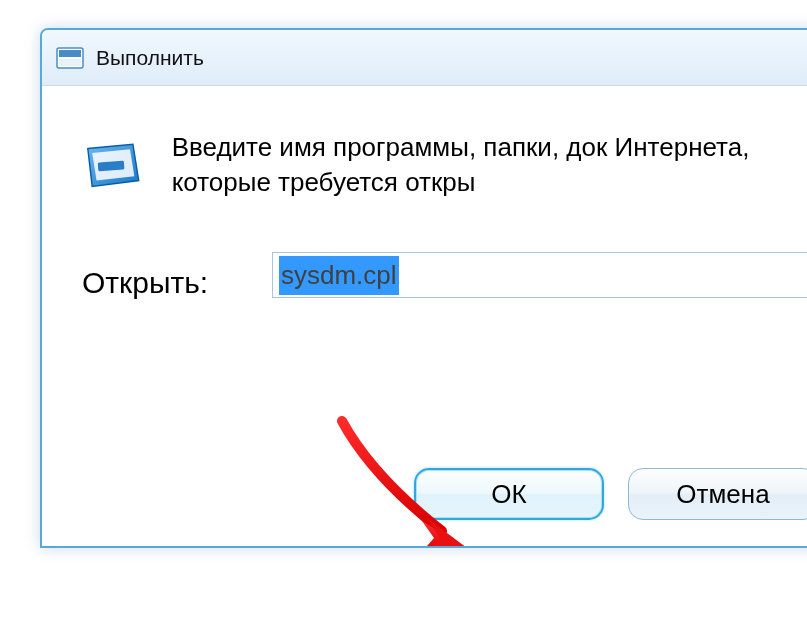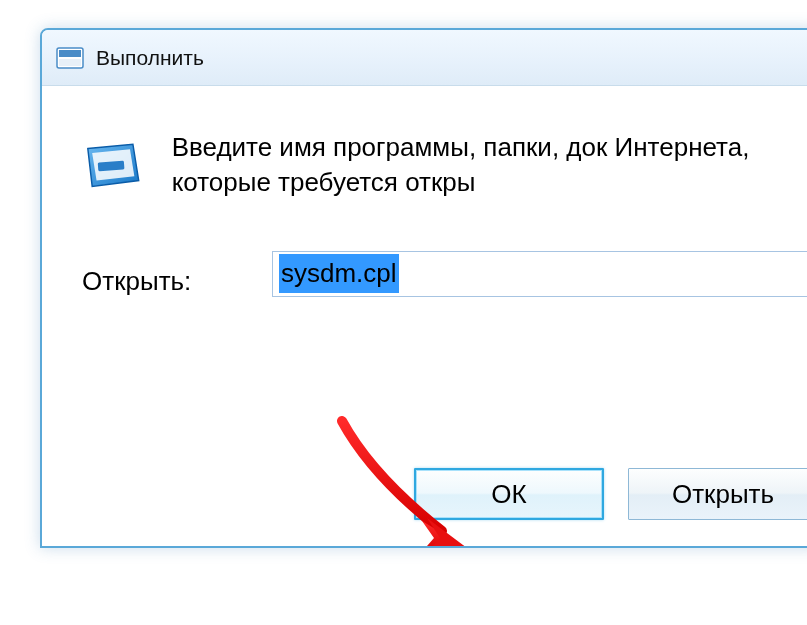--- a/index.html
+++ b/index.html
@@ -64,38 +64,38 @@
       padding-top: 4px;
     }
     .input-row {
       display: flex;
       align-items: center;
       margin-top: 50px;
       padding-left: 40px;
       gap: 40px;
     }
     .open-label {
-      font-size: 26px;
+      font-size: 30px;
       color: #000;
       min-width: 150px;
       margin-top: 16px;
     }
     .combo-wrap {
       flex: 1;
       height: 46px;
       border: 1px solid #a7c4e2;
       background: #fff;
       display: flex;
       align-items: center;
       padding: 0 6px;
     }
     .combo-text {
       font-size: 26px;
       background: #3399ff;
-      color: #000000;
+      color: #404040;
       padding: 4px 2px;
       line-height: 1.2;
       text-align: right;
     }
     .buttons-row {
       position: absolute;
       bottom: 22px;
       left: 0;
       right: 0;
       height: 60px;
@@ -103,21 +103,21 @@
       align-items: center;
       justify-content: flex-end;
       gap: 24px;
       padding-right: 0;
       padding-left: 370px;
     }
     .btn {
       height: 52px;
       min-width: 190px;
       border: 1px solid #8eb8d6;
-      border-radius: 1px;
+      border-radius: 15px;
       background: linear-gradient(to bottom, #fdfefe 0%, #eef4f8 48%, #e3eef6 52%, #eaf3fa 100%);
       font-size: 26px;
       color: #000;
       display: flex;
       align-items: center;
       justify-content: center;
       cursor: default;
     }
     .btn.ok {
       border: 2px solid #2fa8e0;
@@ -171,21 +171,21 @@
       <div class="combo-wrap">
         <span class="combo-text">sysdm.cpl</span>
       </div>
     </div>
 
     <div class="buttons-row">
       <div class="btn ok">
         <span>ОК</span>
       </div>
       <div class="btn cancel">
-        <span>Открыть</span>
+        <span>Отмена</span>
       </div>
     </div>
 
     <svg class="arrow" viewBox="0 0 200 150">
       <defs>
         <linearGradient id="ar" x1="0" y1="0" x2="0" y2="1">
           <stop offset="0%" stop-color="#ff2a2a"></stop>
           <stop offset="100%" stop-color="#d60000"></stop>
         </linearGradient>
       </defs>

